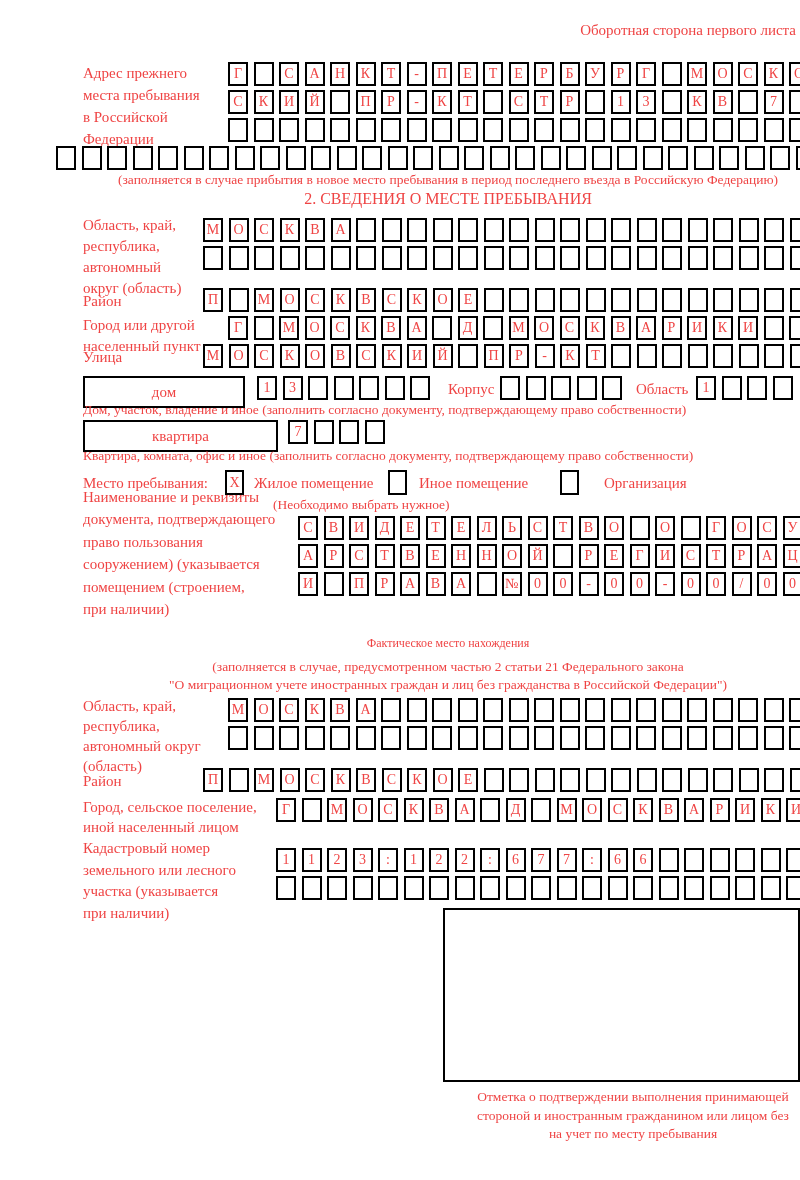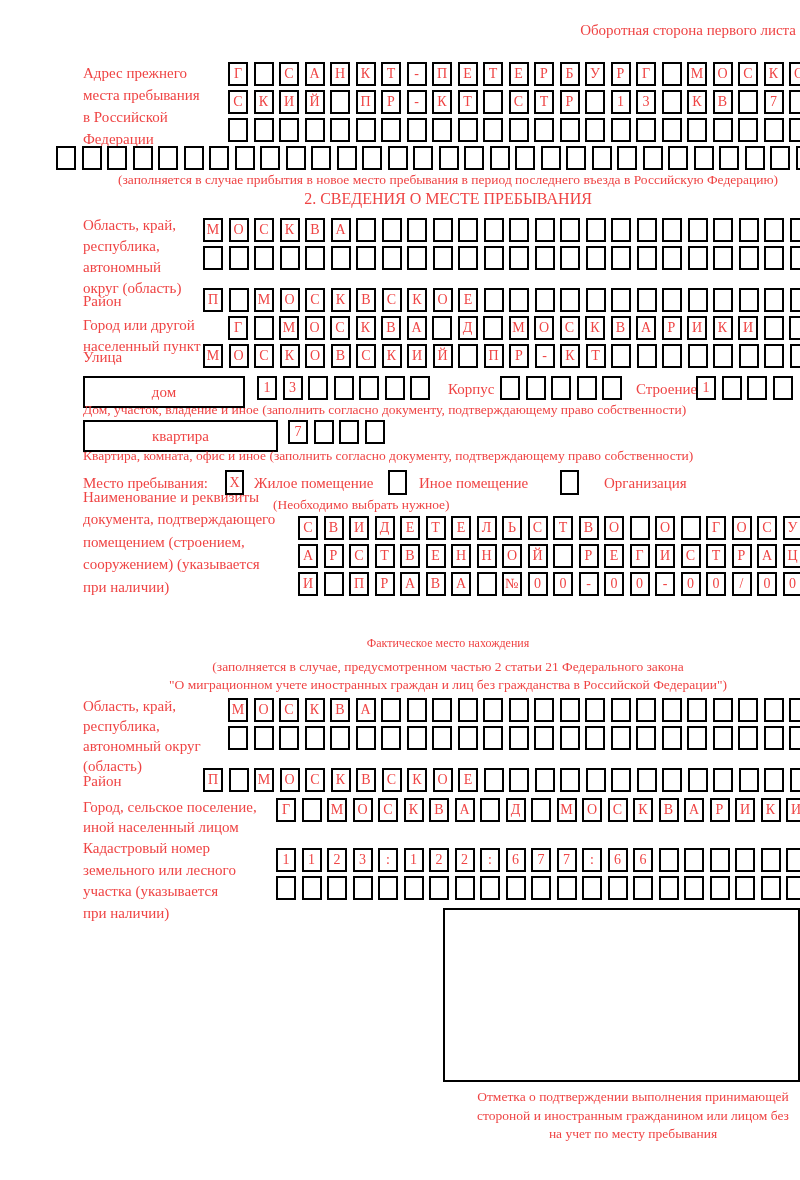--- a/index.html
+++ b/index.html
@@ -311,21 +311,21 @@
       <span class="cell"></span>
     </div>
   <div class="lbl" style="left:400px;top:378px">Корпус</div>
   <div class="cells" style="left:452px;top:376px">
       <span class="cell"></span>
       <span class="cell"></span>
       <span class="cell"></span>
       <span class="cell"></span>
       <span class="cell"></span>
     </div>
-  <div class="lbl" style="left:588px;top:378px">Строение</div>
+  <div class="lbl" style="left:588px;top:378px">Область</div>
   <div class="cells" style="left:648px;top:376px">
       <span class="cell">1</span>
       <span class="cell"></span>
       <span class="cell"></span>
       <span class="cell"></span>
     </div>
   <div class="note" style="left:35px;top:402px">Дом, участок, владение и иное (заполнить согласно документу, подтверждающему право собственности)</div>
 
   <div class="widebox" style="left:35px;top:420px;width:195px">квартира</div>
   <div class="cells" style="left:240px;top:420px">
@@ -341,22 +341,23 @@
   <div class="lbl" style="left:206px;top:472px">Жилое помещение</div>
   <div class="cb" style="left:340px;top:470px"></div>
   <div class="lbl" style="left:371px;top:472px">Иное помещение</div>
   <div class="cb" style="left:512px;top:470px"></div>
   <div class="lbl" style="left:556px;top:472px">Организация</div>
   <div class="note" style="left:225px;top:497px">(Необходимо выбрать нужное)</div>
 
   <div class="lbl" style="left:35px;top:486px;line-height:22.4px">
     <div>Наименование и реквизиты</div>
     <div>документа, подтверждающего</div>
+    <div>право пользования</div>
+    <div>сооружением) (указывается</div>
     <div>помещением (строением,</div>
-    <div>сооружением) (указывается</div>
     <div>при наличии)</div>
   </div>
   <div class="cells" style="left:250px;top:516px">
       <span class="cell">С</span>
       <span class="cell">В</span>
       <span class="cell">И</span>
       <span class="cell">Д</span>
       <span class="cell">Е</span>
       <span class="cell">Т</span>
       <span class="cell">Е</span>

